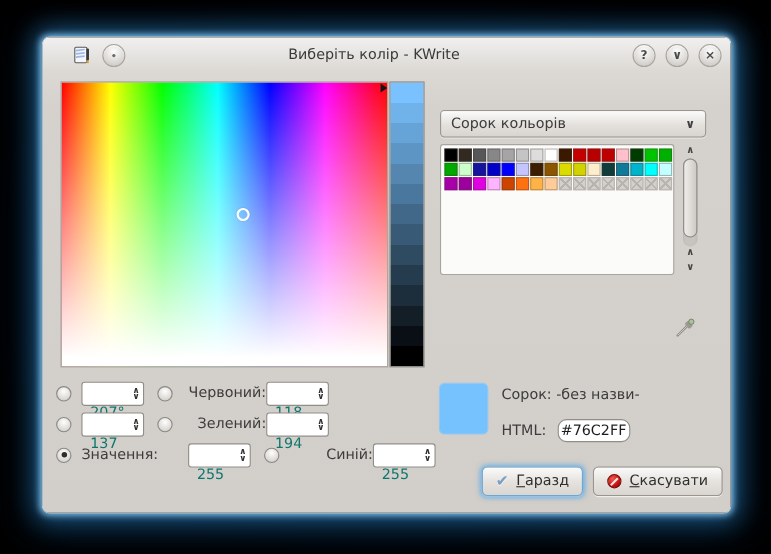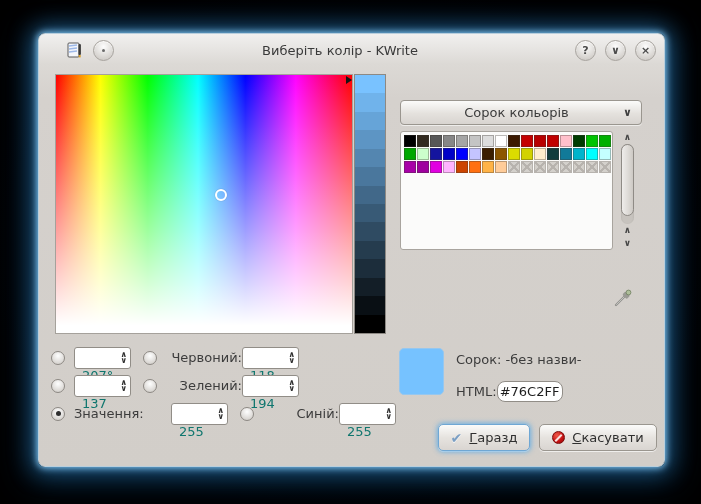--- a/index.html
+++ b/index.html
@@ -31,21 +31,21 @@
       #79c2ff 0%,#79c2ff 7.1%,#70b3eb 7.1%,#70b3eb 14.3%,#66a4d8 14.3%,#66a4d8 21.4%,
       #5d95c4 21.4%,#5d95c4 28.6%,#5486b0 28.6%,#5486b0 35.7%,#4a779d 35.7%,#4a779d 42.9%,
       #416889 42.9%,#416889 50%,#385a76 50%,#385a76 57.1%,#2f4b62 57.1%,#2f4b62 64.3%,
       #253c4e 64.3%,#253c4e 71.4%,#1c2d3b 71.4%,#1c2d3b 78.6%,#131e27 78.6%,#131e27 85.7%,
       #090f14 85.7%,#090f14 92.9%,#000 92.9%,#000 100%);}
   .slider-arrow{position:absolute;left:-9px;top:1px;width:0;height:0;
     border-top:4px solid transparent;border-bottom:4px solid transparent;border-left:6px solid #141414;}
   
   .combo{position:absolute;left:361px;top:66px;width:242px;height:25px;border:1px solid #9a968f;border-radius:4px;
     background:linear-gradient(#fbfbfa,#e4e1dd 55%,#d8d4d0);box-sizing:border-box;
-    display:flex;align-items:center;padding:0 9px;font-size:13px;box-shadow:0 1px 0 rgba(255,255,255,.6);text-align:center;}
+    display:flex;align-items:center;padding:0 9px;font-size:13px;box-shadow:0 1px 0 rgba(255,255,255,.6);}
   .combo .lbl{flex:1;}
   .combo .chev{font-size:11px;color:#3f3f3f;font-weight:bold;}
   .palette-box{position:absolute;left:361px;top:97px;width:213px;height:119px;box-sizing:border-box;
     background:#fbfbfa;border:1px solid #a8a49e;border-radius:3px;padding:3px;
     display:grid;grid-template-columns:repeat(16,12px);grid-auto-rows:12px;gap:1px;align-content:start;}
   .swatch{width:12px;height:12px;box-sizing:border-box;border:1px solid rgba(60,55,50,.35);}
   .swatch.empty{border:1px solid #b7b3ae;background:
     linear-gradient(45deg,transparent 44%,#b7b3ae 44%,#b7b3ae 56%,transparent 56%),
     linear-gradient(-45deg,transparent 44%,#b7b3ae 44%,#b7b3ae 56%,transparent 56%),#d3d0cb;}
   .scrollbar{position:absolute;left:580px;top:97px;width:17px;height:119px;display:flex;flex-direction:column;align-items:center;}
@@ -72,21 +72,21 @@
   .spin{width:57px;height:22px;box-sizing:border-box;background:#fff;border:1px solid #918d87;border-radius:3px;
     display:inline-flex;align-items:center;padding:0 3px 0 7px;flex:none;}
   .spin-val{flex:1;font-size:13px;color:#0f766e;margin-top:35px;}
   .spin-arrows{display:flex;flex-direction:column;align-items:center;line-height:5.5px;font-size:8px;color:#2e2e2e;font-weight:bold;}
   .spin-arrows i{font-style:normal;height:6px;}
   .gap{width:12px;flex:none;}
   
   .preview{position:absolute;left:360px;top:314px;width:43px;height:45px;border-radius:5px;border:1px solid #96c7ef;}
   .name-line{position:absolute;left:417px;top:318px;font-size:13px;}
   .html-line{position:absolute;left:417px;top:347px;font-size:13px;display:flex;align-items:center;}
-  .html-input{width:66px;height:21px;box-sizing:border-box;border:1px solid #918d87;border-radius:8px;
+  .html-input{width:66px;height:21px;box-sizing:border-box;margin-left:10px;border:1px solid #918d87;border-radius:8px;
     background:#fff;font-family:inherit;font-size:13px;color:#1d1d1d;text-align:center;padding:0;}
   
   .ok-btn{position:absolute;left:399px;top:390px;width:92px;height:27px;gap:7px;
     border-color:#6fa7d4;box-shadow:0 0 5px 1px rgba(90,170,230,.85),0 1px 0 rgba(255,255,255,.65);}
   .cancel-btn{position:absolute;left:500px;top:390px;width:118px;height:27px;gap:7px;}
   .check-ico{color:#7b9fc4;font-size:14px;line-height:1;text-shadow:0 1px 0 rgba(255,255,255,.7);}
   .cancel-ico{width:13px;height:13px;border-radius:50%;position:relative;flex:none;
     background:radial-gradient(circle at 35% 30%,#f0594a,#c41212 60%,#8f0505);border:1px solid #7a0a0a;box-sizing:border-box;}
   .cancel-ico::after{content:"";position:absolute;left:1px;right:1px;top:4.5px;height:2px;background:rgba(255,255,255,.85);
     transform:rotate(-45deg);}

